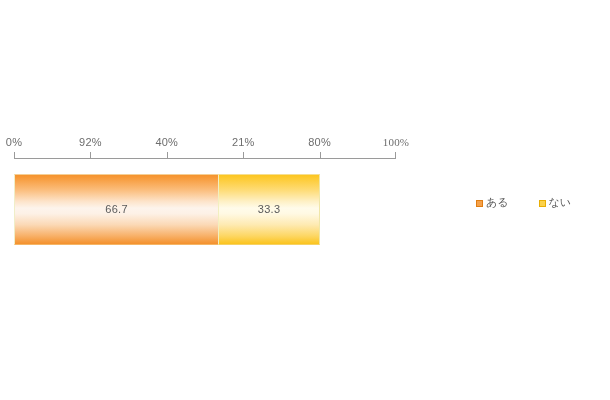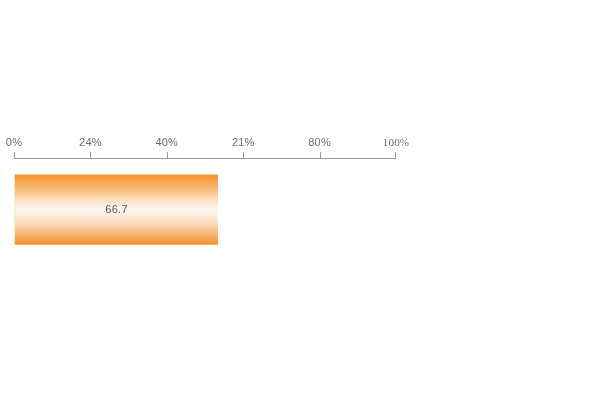--- a/index.html
+++ b/index.html
@@ -155,21 +155,21 @@
   }
 </style>
 </head>
 <body>
 
 <div id="chart-root">
 
   <div class="axis-area">
 
     <div class="tick-label" style="left:0%;">0%</div>
-    <div class="tick-label" style="left:20%;">24%</div>
+    <div class="tick-label" style="left:20%;">92%</div>
     <div class="tick-label" style="left:40%;text-align:center;">40%</div>
     <div class="tick-label" style="left:60%;">21%</div>
     <div class="tick-label" style="left:80%;">80%</div>
     <div class="tick-label" style="left:100%;font-family:Liberation Serif, serif;">100%</div>
 
     <div class="axis-line"></div>
 
     <div class="axis-tick" style="left:0px;"></div>
     <div class="axis-tick" style="left:20%;"></div>
     <div class="axis-tick" style="left:40%;"></div>
@@ -177,16 +177,33 @@
     <div class="axis-tick" style="left:80%;"></div>
     <div class="axis-tick" style="left:381px;"></div>
   </div>
 
   <div class="bar-area">
 
     <div class="bar-segment seg-orange" id="seg-0" style="left: 0%; width: 66.7%;">
       <div class="seg-value">66.7</div>
     </div>
 
+    <div class="bar-segment seg-yellow" id="seg-1" style="left: 66.7%; width: 33.3%;">
+      <div class="seg-value">33.3</div>
+    </div>
   </div>
 
+  <div class="legend">
+
+    <div class="legend-item">
+      <span class="legend-swatch sw-orange"></span>
+      <span class="legend-label">ある</span>
+    </div>
+
+    <div class="legend-gap"></div>
+
+    <div class="legend-item">
+      <span class="legend-swatch sw-yellow"></span>
+      <span class="legend-label">ない</span>
+    </div>
+  </div>
 
 </div>
 
 </body></html>

